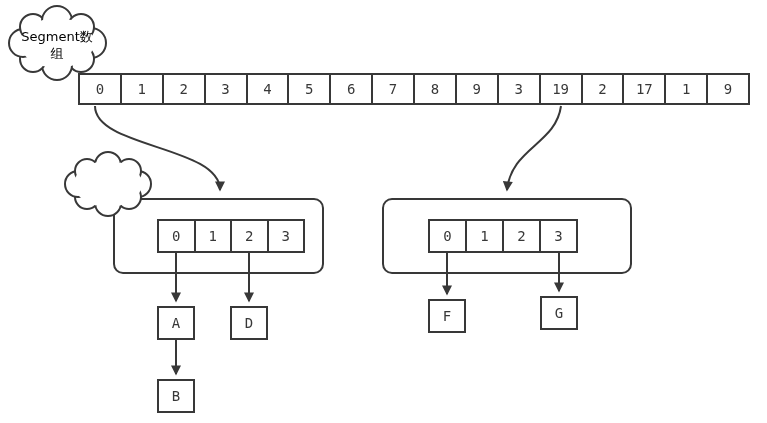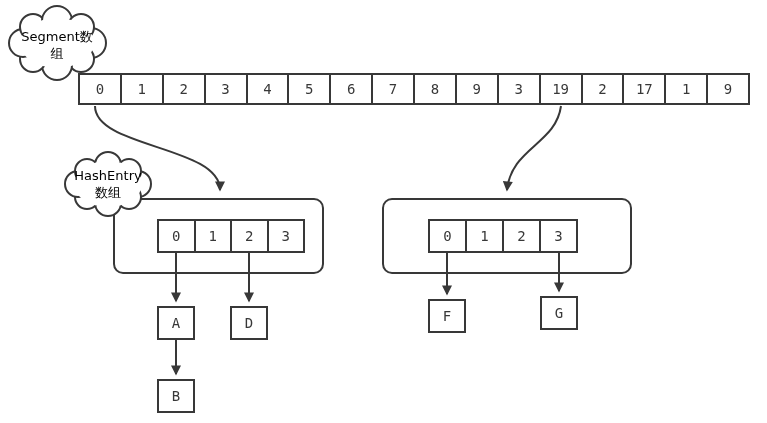--- a/index.html
+++ b/index.html
@@ -136,18 +136,14 @@
 
     <path class="edge" marker-end="url(#ah)" d="M 447,251 L 447,294"></path>
 
     <path class="edge" marker-end="url(#ah)" d="M 559,251 L 559,291"></path>
   </svg>
 
   <div class="cloud-label label-segment">
     <div>Segment数</div>
     <div>组</div>
   </div>
-  <div class="cloud-label label-hashentry">
-    <div>HashEntry</div>
-    <div>数组</div>
-  </div>
 
 </div>
 
 </body></html>

